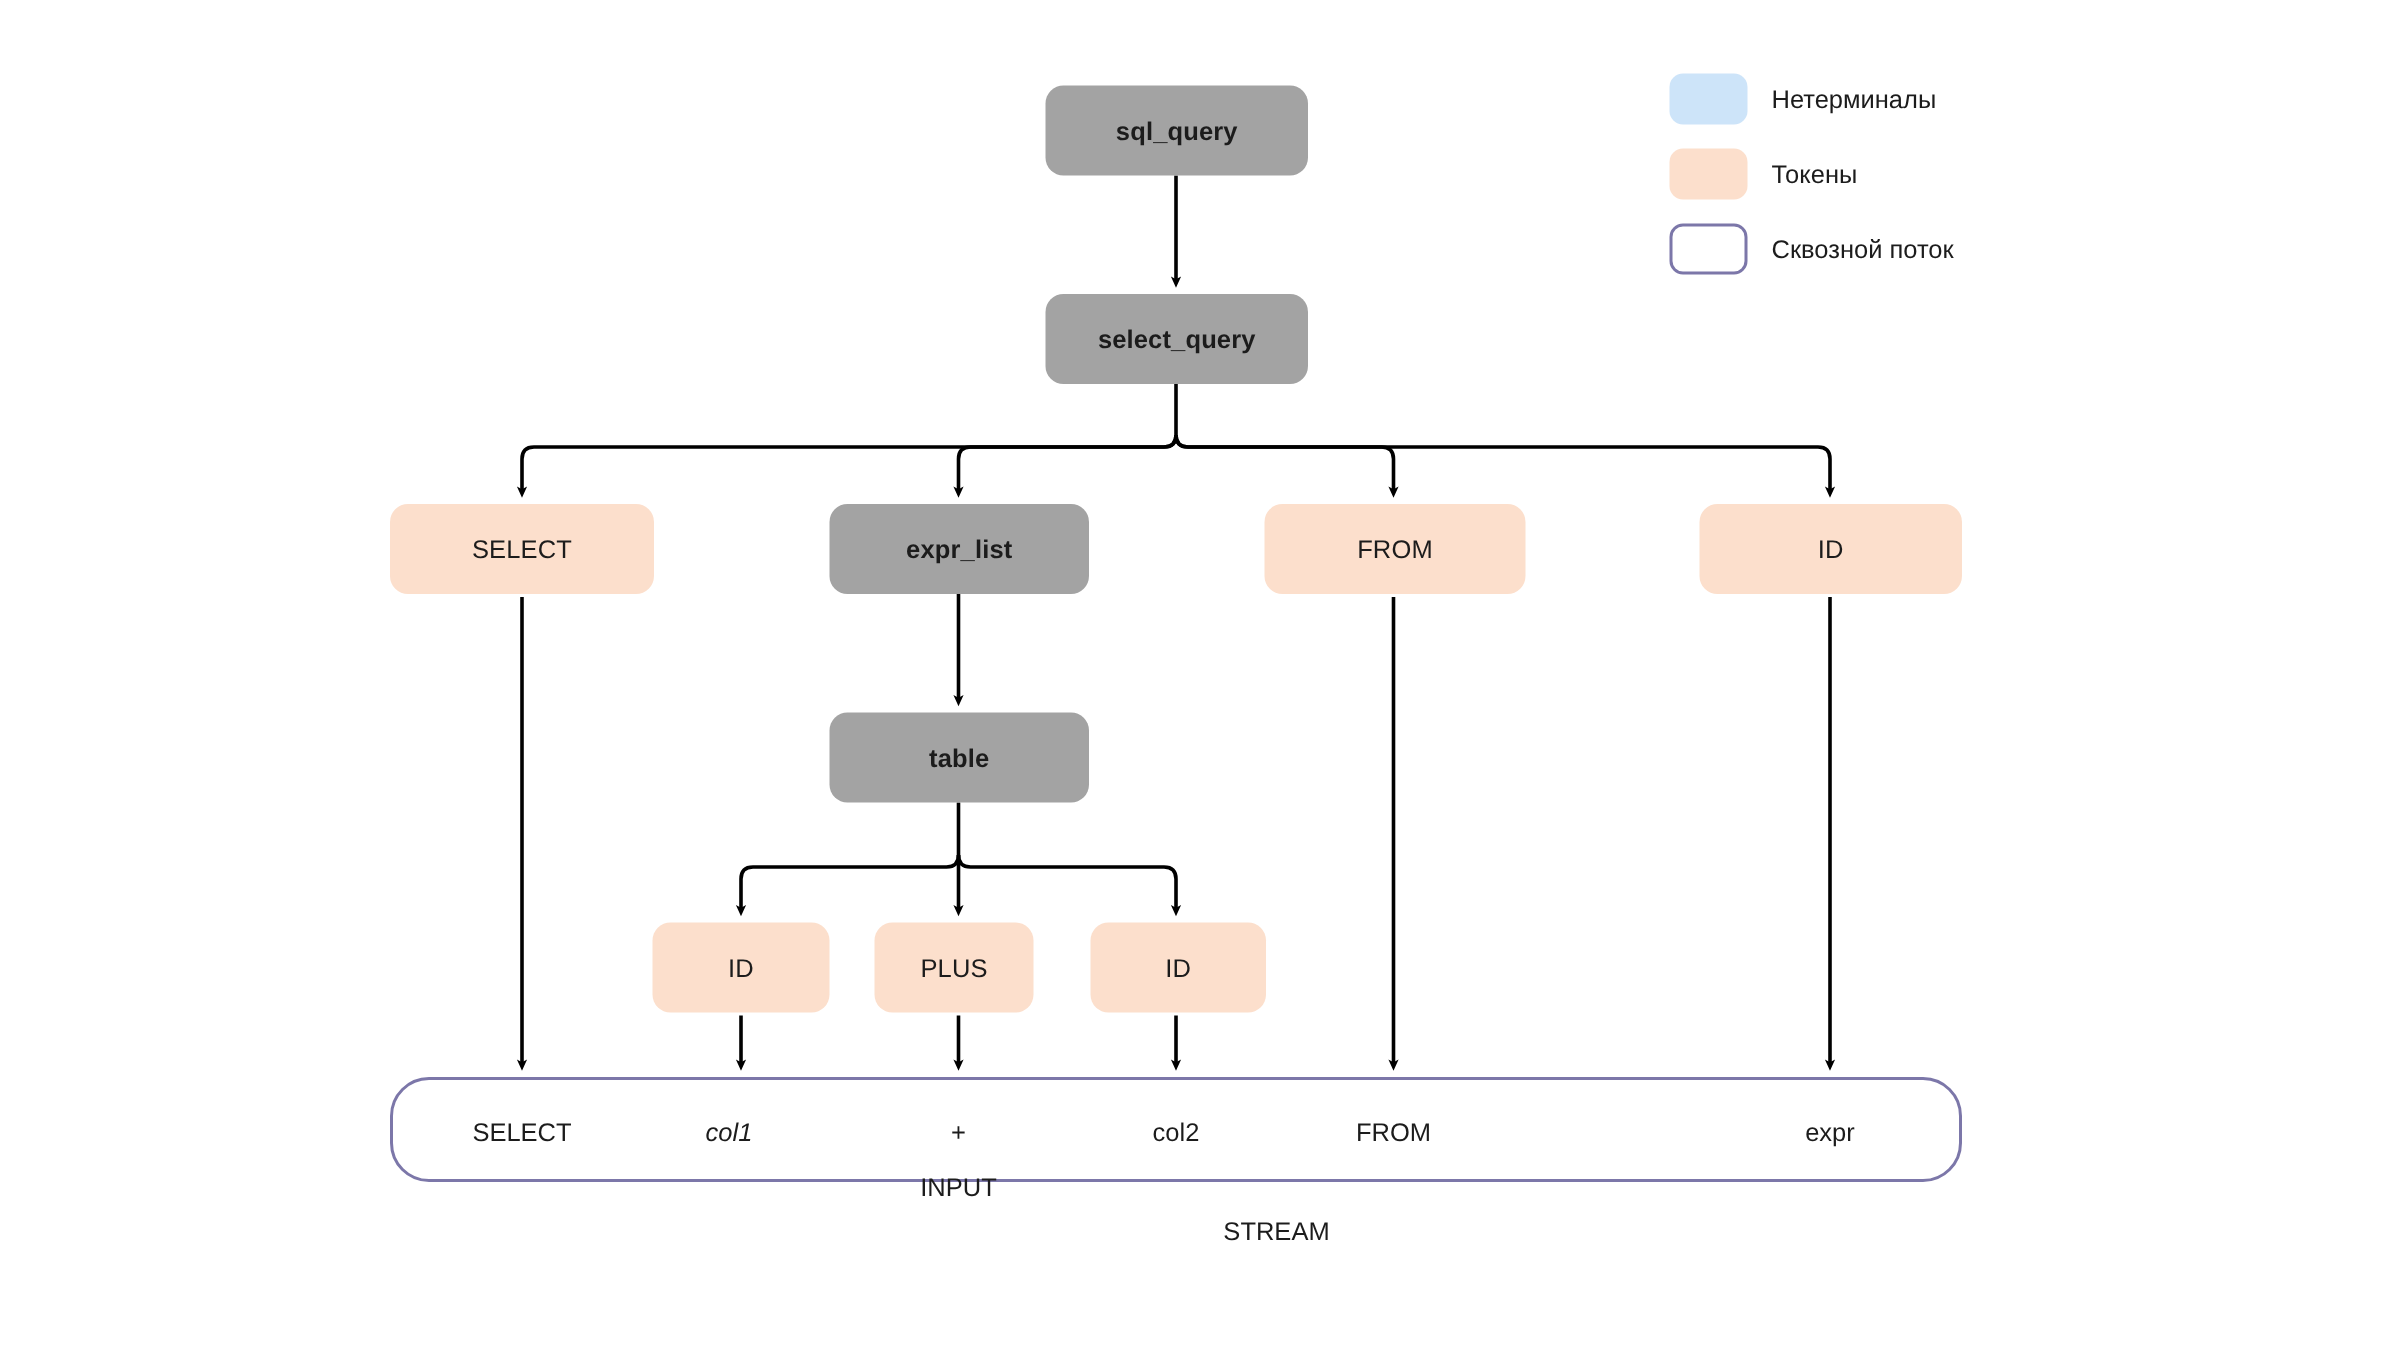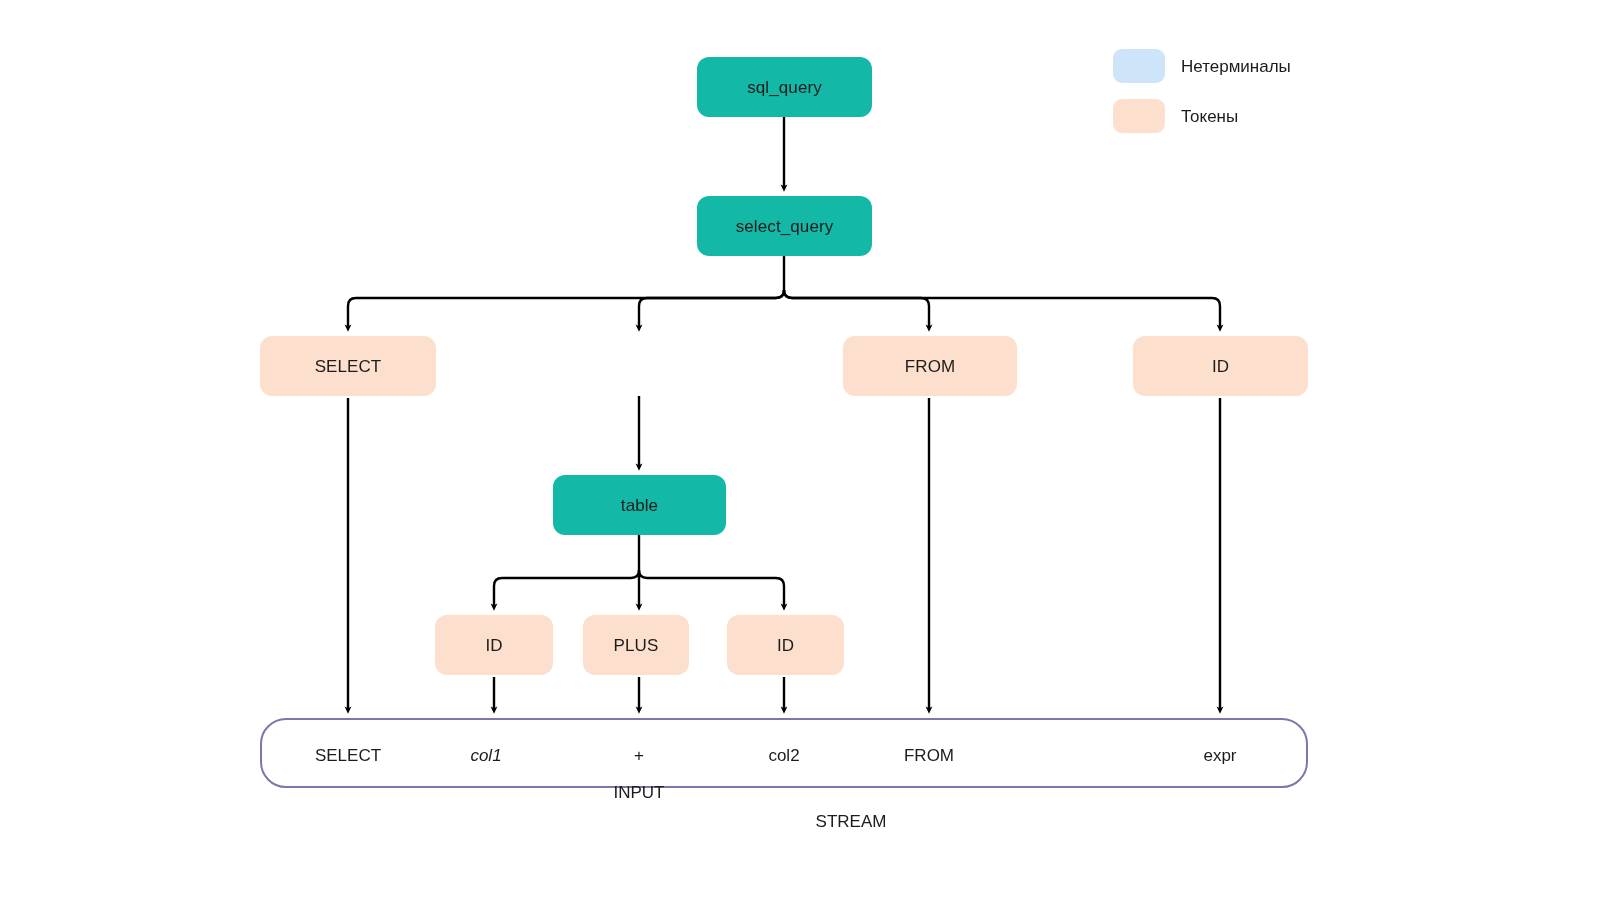--- a/index.html
+++ b/index.html
@@ -35,21 +35,21 @@
     border-radius: 12px;
     display: flex;
     align-items: center;
     justify-content: center;
     font-size: 17px;
     line-height: 1;
     letter-spacing: .1px;
     color: #1c1c1c;
     white-space: nowrap;
   }
-  .node.nonterminal { background: #14b8a6; }
+  .node.nonterminal { background: #a3a3a3; font-weight: bold; }
   .node.token       { background: #fcdfcc; }
 
   .stream-bar {
     position: absolute;
     box-sizing: border-box;
     background: #ffffff;
     border: 2px solid #7c77a9;
     border-radius: 26px;
   }
   .stream-token {
@@ -144,20 +144,23 @@
   </div>
 
   <div class="node nonterminal" style="left:697px;top:196px;width:175px;height:60px;">
     <span>select_query</span>
   </div>
 
   <div class="node token" style="left:260px;top:336px;width:176px;height:60px;">
     <span>SELECT</span>
   </div>
 
+  <div class="node nonterminal" style="left:553px;top:336px;width:173px;height:60px;">
+    <span>expr_list</span>
+  </div>
 
   <div class="node token" style="left:843px;top:336px;width:174px;height:60px;">
     <span>FROM</span>
   </div>
 
   <div class="node token" style="left:1133px;top:336px;width:175px;height:60px;">
     <span>ID</span>
   </div>
 
   <div class="node nonterminal" style="left:553px;top:475px;width:173px;height:60px;">
@@ -190,15 +193,19 @@
 
   <div class="legend">
     <div class="legend-row">
       <span class="legend-swatch nonterminal"></span>
       <span class="legend-label">Нетерминалы</span>
     </div>
     <div class="legend-row">
       <span class="legend-swatch token"></span>
       <span class="legend-label">Токены</span>
     </div>
+    <div class="legend-row">
+      <span class="legend-swatch passthru"></span>
+      <span class="legend-label">Сквозной поток</span>
+    </div>
   </div>
 
 </div>
 
 </body></html>

